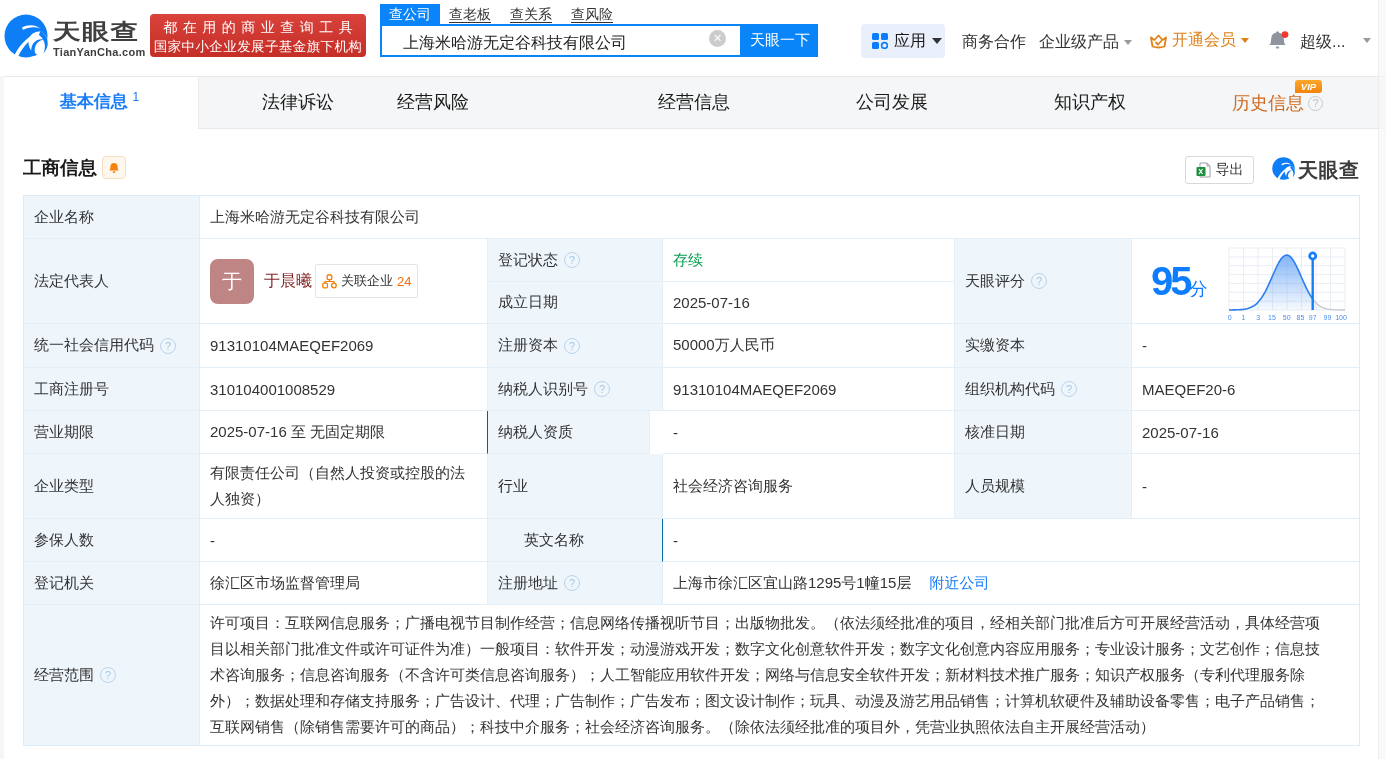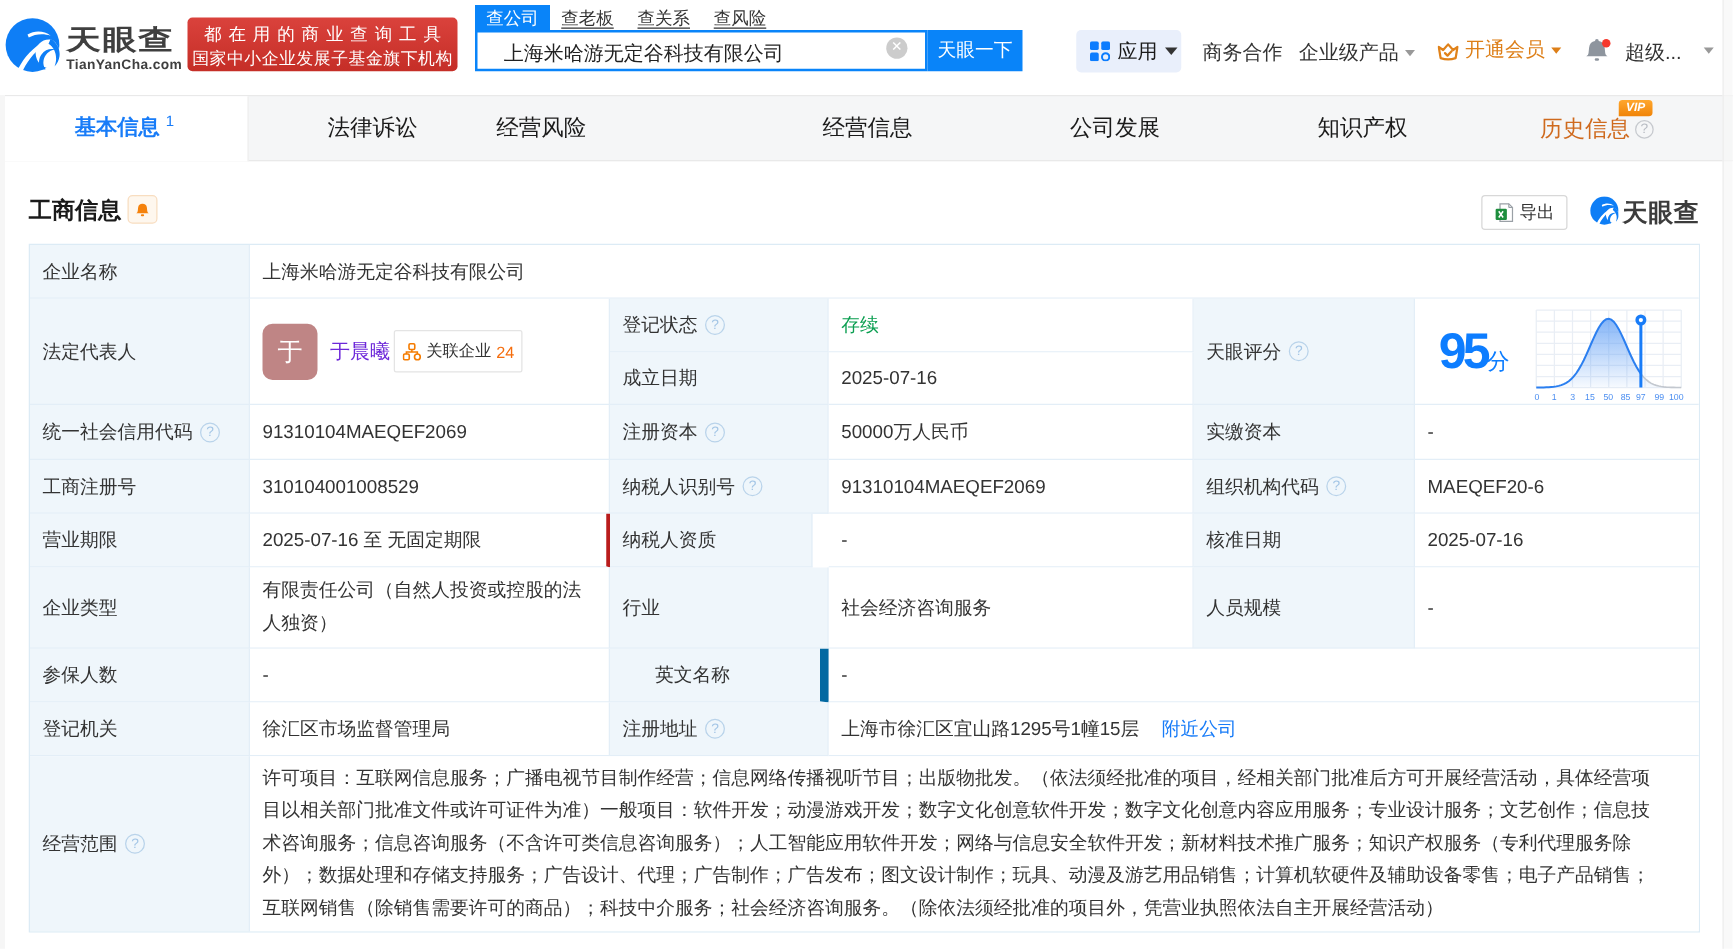--- a/index.html
+++ b/index.html
@@ -112,21 +112,21 @@
     <path d="M31 44.9 C37.6 43.5 42.6 38.7 44.4 32.3 C45.3 36.9 44 41.5 41 44.2 C37.8 45.8 34.4 45.7 31 44.9 Z" fill="#fff"></path>
 </svg>
 <div class="abs" style="left:1298px;top:157px;font-size:20px;font-weight:bold;color:#3c3c3c;letter-spacing:0.5px;">天眼查</div>
 
 <div class="abs" id="tbl" style="left:23px;top:195px;width:1337px;height:551px;border:1px solid #dcebf5;">
 <div class="lb" style="left:0px;top:0px;width:176px;height:43px;border-right:1px solid #e3eef7;border-bottom:1px solid #e3eef7;">企业名称</div>
 <div class="vl" style="left:176px;top:0px;width:1159px;height:43px;border-bottom:1px solid #e3eef7;">上海米哈游无定谷科技有限公司</div>
 <div class="lb" style="left:0px;top:43px;width:176px;height:85px;border-right:1px solid #e3eef7;border-bottom:1px solid #e3eef7;">法定代表人</div>
 <div class="vl" style="left:176px;top:43px;width:288px;height:85px;border-right:1px solid #e3eef7;border-bottom:1px solid #e3eef7;">
       <div style="width:44px;height:45px;background:#bf8585;border-radius:8px;color:#fff;font-size:20px;display:flex;align-items:center;justify-content:center;flex:none;">于</div>
-      <span style="color:#6d28d9;font-size:16px;margin-left:10px;">于晨曦</span>
+      <span style="color:#7f1d1d;font-size:16px;margin-left:10px;">于晨曦</span>
       <span style="display:inline-flex;align-items:center;height:23px;border:1px solid #e4e4e4;border-radius:2px;margin-left:3px;padding:16px 6px;background:#fff;">
         <svg width="15" height="15" viewBox="0 0 15 15">
           <rect x="5.2" y="1" width="4.6" height="4.6" rx="1" fill="none" stroke="#f57c00" stroke-width="1.3"></rect>
           <rect x="0.8" y="9.2" width="4.6" height="4.6" rx="1" fill="none" stroke="#f57c00" stroke-width="1.3"></rect>
           <rect x="9.6" y="9.2" width="4.6" height="4.6" rx="2.3" fill="none" stroke="#f57c00" stroke-width="1.3"></rect>
           <path d="M7.5 5.6 V7.5 M3.1 9.2 V7.5 H11.9 V9.2" fill="none" stroke="#f57c00" stroke-width="1.2"></path>
         </svg>
         <span style="font-size:13px;color:#333;margin-left:4px;">关联企业</span>
         <span style="font-size:13px;color:#f56d0d;margin-left:4px;">24</span>
       </span>
@@ -188,36 +188,36 @@
 <div class="vl" style="left:639px;top:128px;width:292px;height:44px;border-right:1px solid #e3eef7;border-bottom:1px solid #e3eef7;">50000万人民币</div>
 <div class="lb" style="left:931px;top:128px;width:177px;height:44px;border-right:1px solid #e3eef7;border-bottom:1px solid #e3eef7;">实缴资本</div>
 <div class="vl" style="left:1108px;top:128px;width:227px;height:44px;border-bottom:1px solid #e3eef7;">-</div>
 <div class="lb" style="left:0px;top:172px;width:176px;height:43px;border-right:1px solid #e3eef7;border-bottom:1px solid #e3eef7;">工商注册号</div>
 <div class="vl" style="left:176px;top:172px;width:288px;height:43px;border-right:1px solid #e3eef7;border-bottom:1px solid #e3eef7;">310104001008529</div>
 <div class="lb" style="left:464px;top:172px;width:175px;height:43px;border-right:1px solid #e3eef7;border-bottom:1px solid #e3eef7;">纳税人识别号<span class="qm">?</span></div>
 <div class="vl" style="left:639px;top:172px;width:292px;height:43px;border-right:1px solid #e3eef7;border-bottom:1px solid #e3eef7;">91310104MAEQEF2069</div>
 <div class="lb" style="left:931px;top:172px;width:177px;height:43px;border-right:1px solid #e3eef7;border-bottom:1px solid #e3eef7;">组织机构代码<span class="qm">?</span></div>
 <div class="vl" style="left:1108px;top:172px;width:227px;height:43px;border-bottom:1px solid #e3eef7;">MAEQEF20-6</div>
 <div class="lb" style="left:0px;top:215px;width:176px;height:43px;border-right:1px solid #e3eef7;border-bottom:1px solid #e3eef7;">营业期限</div>
-<div class="vl" style="left:176px;top:215px;width:288px;height:43px;border-right:3px solid #b91c1c;border-bottom:1px solid #e3eef7;">2025-07-16 至 无固定期限</div>
+<div class="vl" style="left:176px;top:215px;width:288px;height:43px;border-right:1px solid #b91c1c;border-bottom:1px solid #e3eef7;">2025-07-16 至 无固定期限</div>
 <div class="lb" style="left:464px;top:215px;width:162px;height:43px;border-right:1px solid #e3eef7;border-bottom:1px solid #e3eef7;">纳税人资质</div>
 <div class="vl" style="left:639px;top:215px;width:292px;height:43px;border-right:1px solid #e3eef7;border-bottom:1px solid #e3eef7;">-</div>
 <div class="lb" style="left:931px;top:215px;width:177px;height:43px;border-right:1px solid #e3eef7;border-bottom:1px solid #e3eef7;">核准日期</div>
 <div class="vl" style="left:1108px;top:215px;width:227px;height:43px;border-bottom:1px solid #e3eef7;">2025-07-16</div>
 <div class="lb" style="left:0px;top:258px;width:176px;height:65px;border-right:1px solid #e3eef7;border-bottom:1px solid #e3eef7;">企业类型</div>
 <div class="vl" style="left:176px;top:258px;width:288px;height:65px;border-right:1px solid #e3eef7;border-bottom:1px solid #e3eef7;">
       <div style="line-height:26px;">有限责任公司（自然人投资或控股的法<br>人独资）</div>
     </div>
 <div class="lb" style="left:464px;top:258px;width:175px;height:65px;border-right:1px solid #e3eef7;border-bottom:1px solid #e3eef7;">行业</div>
 <div class="vl" style="left:639px;top:258px;width:292px;height:65px;border-right:1px solid #e3eef7;border-bottom:1px solid #e3eef7;">社会经济咨询服务</div>
 <div class="lb" style="left:931px;top:258px;width:177px;height:65px;border-right:1px solid #e3eef7;border-bottom:1px solid #e3eef7;">人员规模</div>
 <div class="vl" style="left:1108px;top:258px;width:227px;height:65px;border-bottom:1px solid #e3eef7;">-</div>
 <div class="lb" style="left:0px;top:323px;width:176px;height:43px;border-right:1px solid #e3eef7;border-bottom:1px solid #e3eef7;">参保人数</div>
 <div class="vl" style="left:176px;top:323px;width:288px;height:43px;border-right:1px solid #e3eef7;border-bottom:1px solid #e3eef7;">-</div>
-<div class="lb" style="left:464px;top:323px;width:175px;height:43px;border-right:7px solid #0369a1;border-bottom:1px solid #e3eef7;padding-left:36px;">英文名称</div>
+<div class="lb" style="left:464px;top:323px;width:175px;height:43px;border-right:1px solid #0369a1;border-bottom:1px solid #e3eef7;padding-left:36px;">英文名称</div>
 <div class="vl" style="left:639px;top:323px;width:696px;height:43px;border-bottom:1px solid #e3eef7;">-</div>
 <div class="lb" style="left:0px;top:366px;width:176px;height:43px;border-right:1px solid #e3eef7;border-bottom:1px solid #e3eef7;">登记机关</div>
 <div class="vl" style="left:176px;top:366px;width:288px;height:43px;border-right:1px solid #e3eef7;border-bottom:1px solid #e3eef7;">徐汇区市场监督管理局</div>
 <div class="lb" style="left:464px;top:366px;width:175px;height:43px;border-right:1px solid #e3eef7;border-bottom:1px solid #e3eef7;">注册地址<span class="qm">?</span></div>
 <div class="vl" style="left:639px;top:366px;width:696px;height:43px;border-bottom:1px solid #e3eef7;">上海市徐汇区宜山路1295号1幢15层<span style="color:#187cf8;margin-left:18px;">附近公司</span></div>
 <div class="lb" style="left:0px;top:409px;width:176px;height:140px;border-right:1px solid #e3eef7;">经营范围<span class="qm">?</span></div>
 <div class="vl" style="left:176px;top:409px;width:1159px;height:140px;">
       <div style="line-height:26px;">许可项目：互联网信息服务；广播电视节目制作经营；信息网络传播视听节目；出版物批发。（依法须经批准的项目，经相关部门批准后方可开展经营活动，具体经营项<br>目以相关部门批准文件或许可证件为准）一般项目：软件开发；动漫游戏开发；数字文化创意软件开发；数字文化创意内容应用服务；专业设计服务；文艺创作；信息技<br>术咨询服务；信息咨询服务（不含许可类信息咨询服务）；人工智能应用软件开发；网络与信息安全软件开发；新材料技术推广服务；知识产权服务（专利代理服务除<br>外）；数据处理和存储支持服务；广告设计、代理；广告制作；广告发布；图文设计制作；玩具、动漫及游艺用品销售；计算机软硬件及辅助设备零售；电子产品销售；<br>互联网销售（除销售需要许可的商品）；科技中介服务；社会经济咨询服务。（除依法须经批准的项目外，凭营业执照依法自主开展经营活动）</div>
     </div>
 </div>

